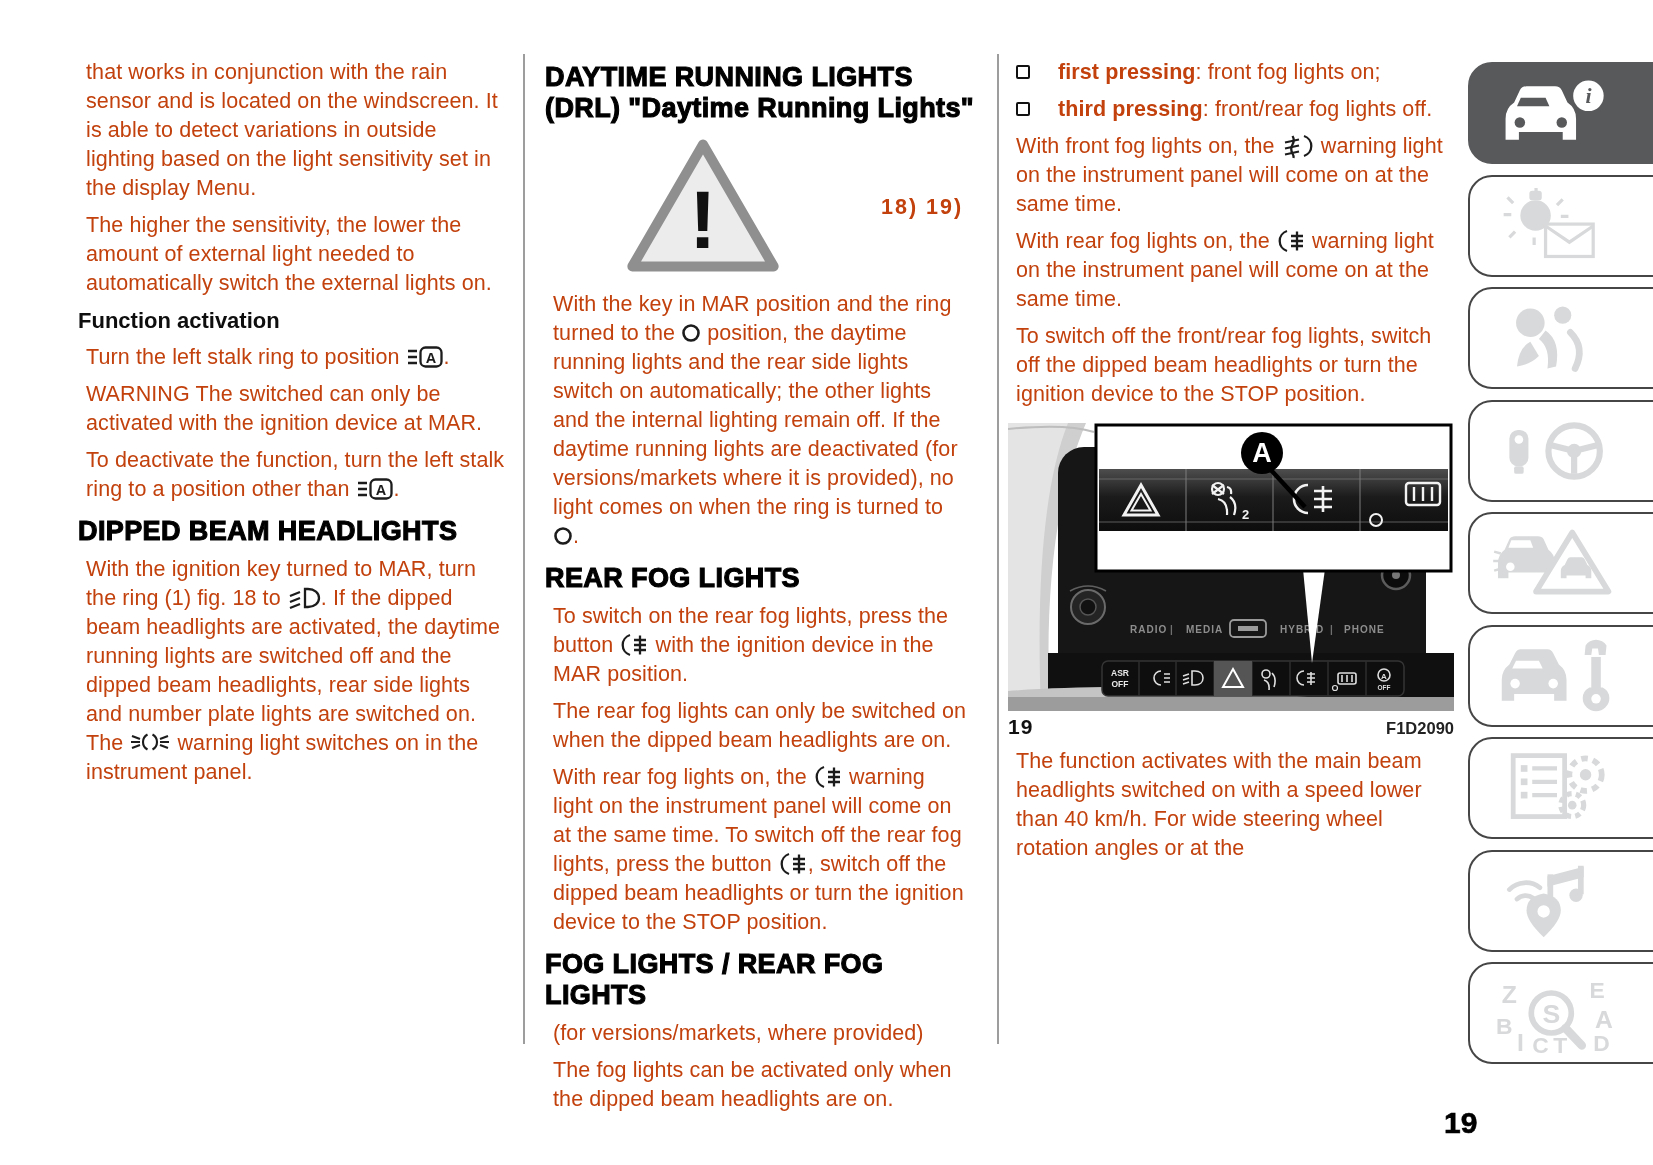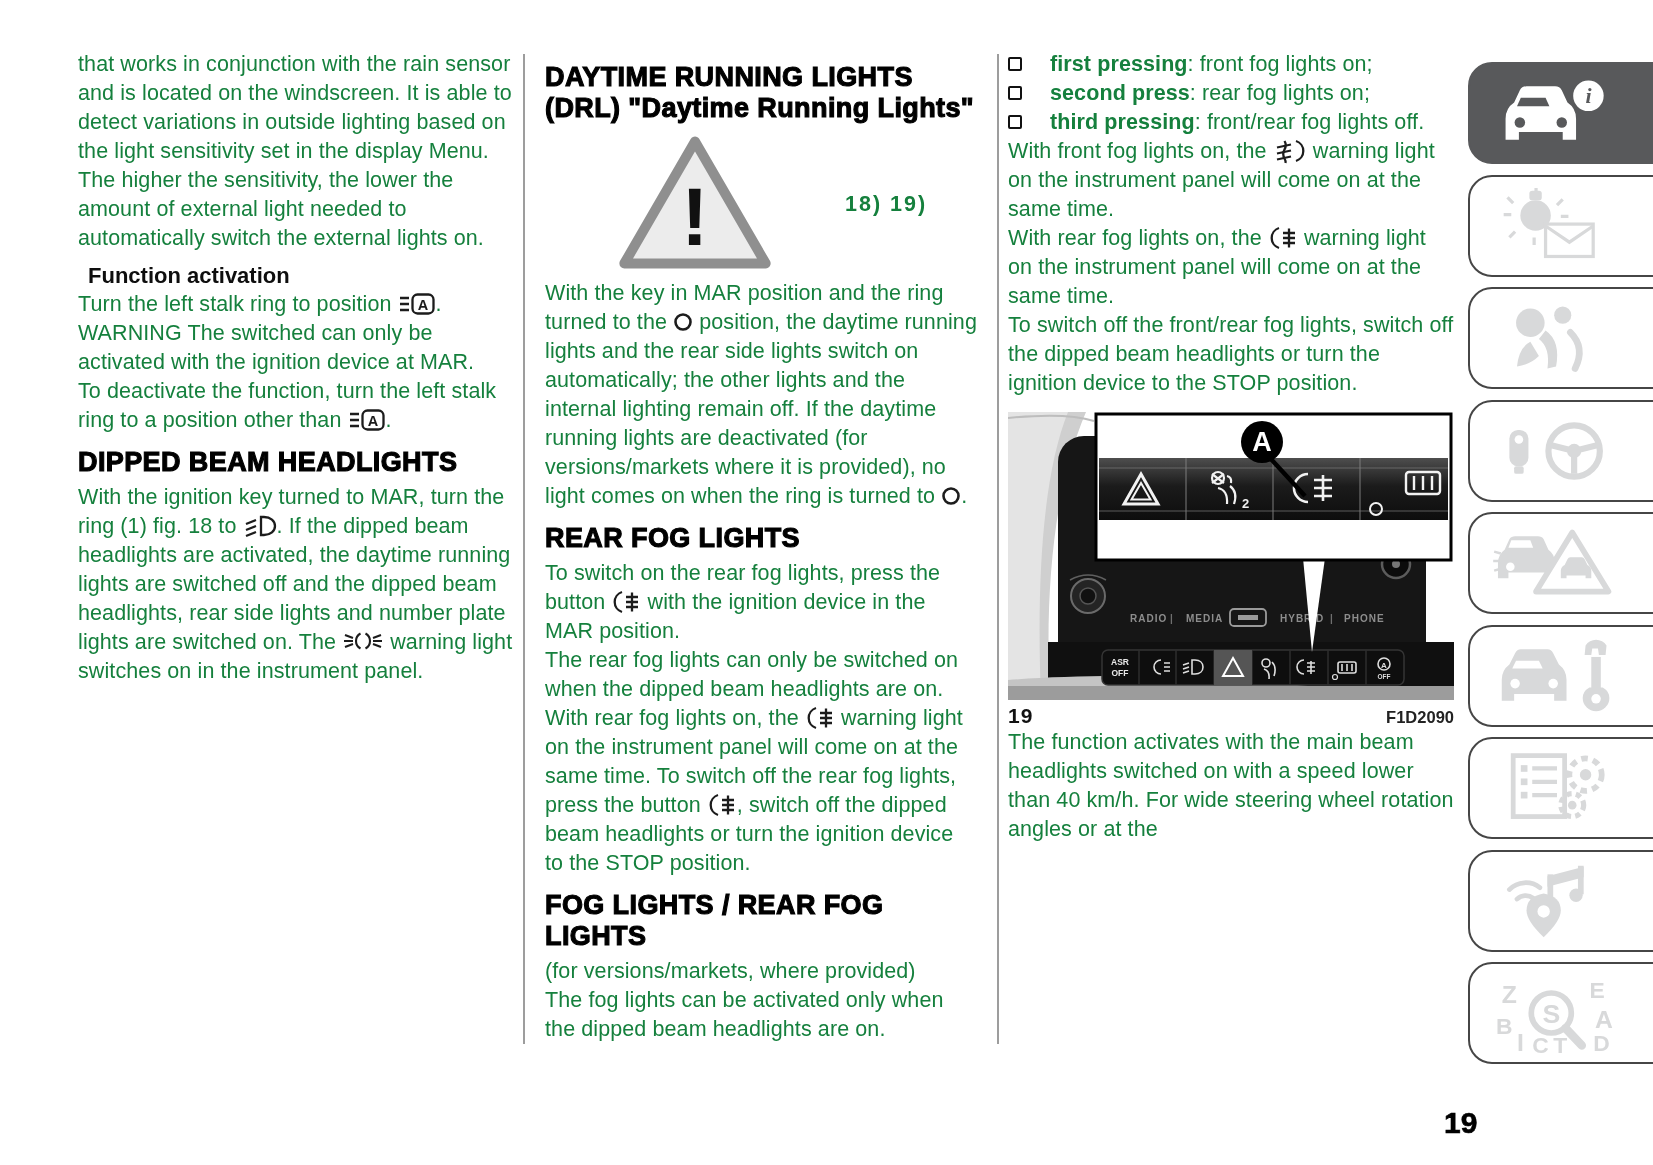--- a/index.html
+++ b/index.html
@@ -8,27 +8,27 @@
     font-family:"Liberation Sans", sans-serif;color:#232323;
   }
   .col{position:absolute;top:50px}
   #col1{left:78px;width:436px}
   #col2{left:545px;width:432px}
   #col3{left:1008px;width:446px}
   .vrule{position:absolute;top:54px;height:990px;width:1.5px;background:#9d9d9d}
   #vrule1{left:523px}
   #vrule2{left:997px}
 
-  p.blk{font-size:21.5px;line-height:29px;margin:0;color:#15803d;letter-spacing:.1px}
+  p.blk{font-size:21.5px;line-height:29px;margin:8px;color:#c2410c;letter-spacing:.1px}
   h2.blk{font-size:27px;line-height:31px;margin:12px 0 5px;color:#000;font-weight:700;
          letter-spacing:.4px;-webkit-text-stroke:1.1px #000}
-  h3.blk{font-size:22px;line-height:29px;margin:8px 10px 0;font-weight:700;color:#0e0e0e}
+  h3.blk{font-size:22px;line-height:29px;margin:8px 0 0;font-weight:700;color:#0e0e0e}
   .gap-top{margin-top:30px}
   .gap-top-lg{margin-top:48px}
-  .warnrow{display:flex;align-items:center;gap:0;font-size:15px;font-weight:700;margin:3px 0 6px;color:#111}
+  .warnrow{display:flex;align-items:center;gap:28px;font-size:15px;font-weight:700;margin:3px 0 6px;color:#111}
   .warnrow .nums{letter-spacing:2px}
   p.bullet{position:relative;padding-left:42px}
   p.bullet::before{content:"";position:absolute;left:0;top:7px;width:10px;height:10px;
          border:2.6px solid #111;border-radius:2px}
   .ii{display:inline-block;vertical-align:-5px}
   .ii-auto-light{width:38px;height:24px}
   .ii-dipped{width:34px;height:24px}
   .ii-sidelights{width:42px;height:22px;vertical-align:-3px}
   .ii-rear-fog{width:30px;height:26px;vertical-align:-6px}
   .ii-front-fog{width:34px;height:26px;vertical-align:-6px}
@@ -242,21 +242,20 @@
         <use href="#sym-rear-fog" xlink:href="#sym-rear-fog"></use>
       </svg> warning light on the instrument panel will come on at the same time. To switch off the rear fog lights, press the button <svg class="ii ii-rear-fog">
         <use href="#sym-rear-fog" xlink:href="#sym-rear-fog"></use>
       </svg>, switch off the dipped beam headlights or turn the ignition device to the STOP position.</p>
     <h2 class="blk h2">FOG LIGHTS / REAR FOG LIGHTS</h2>
     <p class="blk p">(for versions/markets, where provided)</p>
     <p class="blk p">The fog lights can be activated only when the dipped beam headlights are on.</p>
   </div>
 <div class="col" id="col3">
     <p class="blk bullet"><b>first pressing</b>: front fog lights on;</p>
-    <p class="blk bullet"><b>second press</b>: rear fog lights on;</p>
     <p class="blk bullet"><b>third pressing</b>: front/rear fog lights off.</p>
     <p class="blk p">With front fog lights on, the <svg class="ii ii-front-fog">
         <use href="#sym-front-fog" xlink:href="#sym-front-fog"></use>
       </svg> warning light on the instrument panel will come on at the same time.</p>
     <p class="blk p">With rear fog lights on, the <svg class="ii ii-rear-fog">
         <use href="#sym-rear-fog" xlink:href="#sym-rear-fog"></use>
       </svg> warning light on the instrument panel will come on at the same time.</p>
     <p class="blk p">To switch off the front/rear fog lights, switch off the dipped beam headlights or turn the ignition device to the STOP position.</p>
   <div class="figwrap">
     <div class="figphoto">

